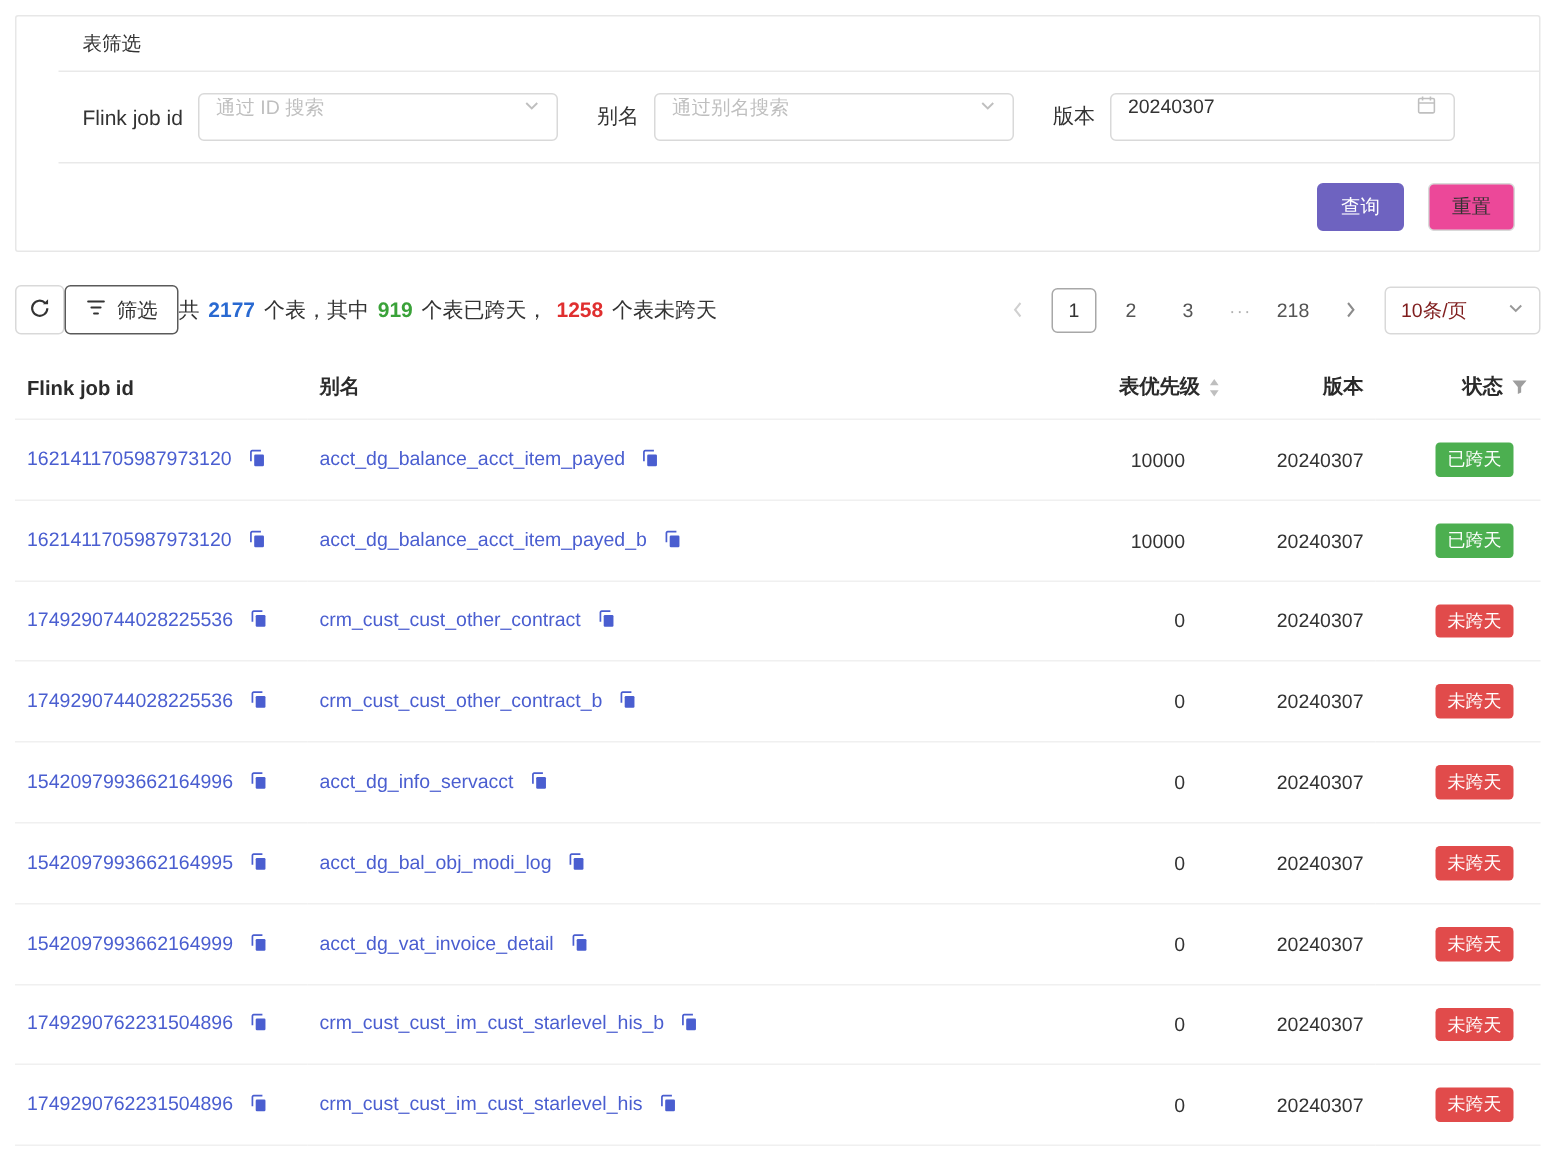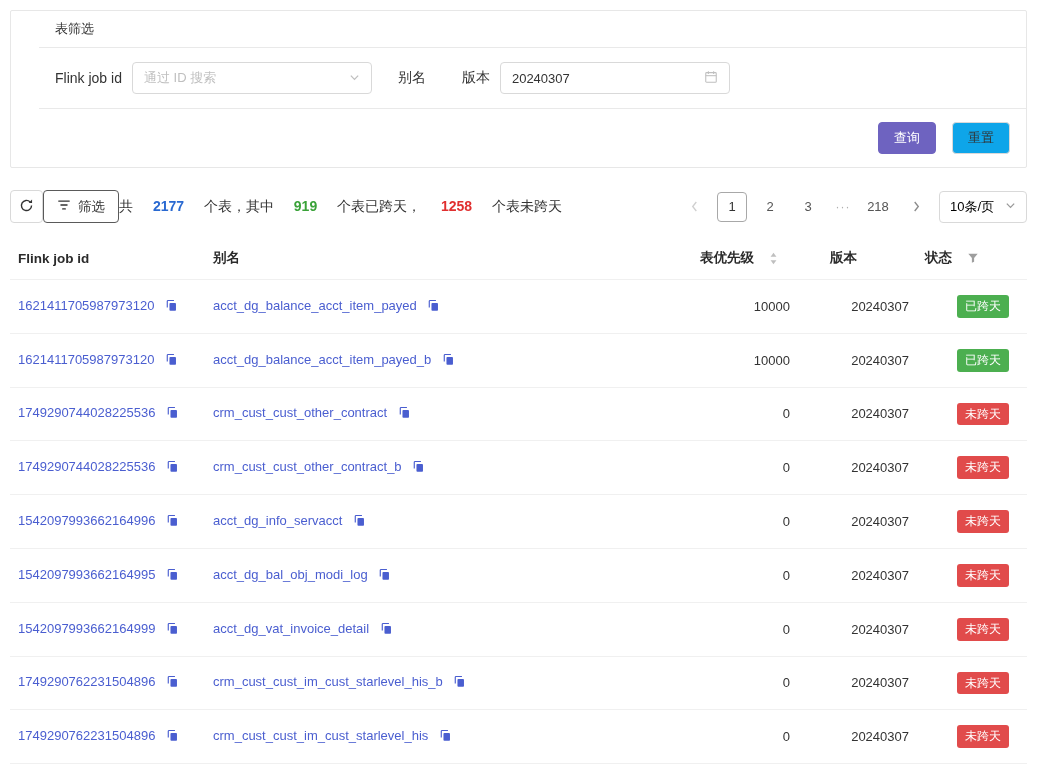--- a/index.html
+++ b/index.html
@@ -21,61 +21,61 @@
   .page{padding:10px;}
 
   
   .filter-card{border:1px solid #e7e7e7;border-radius:2px;background:#fff;padding-left:28px;}
   .card-title{padding:9px 16px;font-size:13px;color:#333;border-bottom:1px solid #e9e9e9;}
   .filter-row{display:flex;align-items:center;padding:14px 16px;border-bottom:1px solid #e9e9e9;}
   .field{display:flex;align-items:center;margin-right:26px;}
   .field-label{margin-right:10px;font-size:14px;color:#333;white-space:nowrap;}
   .select,.datepicker{
     width:240px;height:32px;border:1px solid #d9d9d9;border-radius:4px;background:#fff;
-    display:flex;align-items:center;justify-content:space-between;padding:0 11px;cursor:pointer;
+    display:flex;justify-content:space-between;padding:0 11px;cursor:pointer;
   }
   .datepicker{width:230px;}
   .placeholder{color:#bfbfbf;font-size:13px;}
   .dp-value{color:#333;font-size:13px;}
   .btn-row{display:flex;justify-content:flex-end;gap:16px;padding:13px 16px;}
   .btn{height:32px;padding:0 15px;border-radius:4px;font-size:13px;cursor:pointer;
-       border:1px solid #d9d9d9;background:#0ea5e9;color:#333;font-family:inherit;}
+       border:1px solid #d9d9d9;background:#ec4899;color:#333;font-family:inherit;}
   .btn.primary{background:var(--primary);border-color:var(--primary);color:#fff;}
 
   
   .toolbar{display:flex;align-items:center;margin:22px 0 0 0;}
   .icon-btn{width:33px;height:33px;border:1px solid #d9d9d9;border-radius:4px;background:#fff;
             display:flex;align-items:center;justify-content:center;cursor:pointer;}
   .filter-btn{height:33px;padding:0 13px;border:1px solid #5a5a5a;border-radius:4px;background:#fff;
               display:flex;align-items:center;gap:7px;font-size:13.5px;color:#333;cursor:pointer;font-family:inherit;}
   .summary{font-size:14px;color:#333;white-space:nowrap;}
-  .summary .num{font-weight:700;margin:0 16px;}
+  .summary .num{font-weight:700;margin:0 2px;}
   .summary .num-total{color:var(--num-blue);}
   .summary .num-crossed{color:var(--num-green);}
   .summary .num-uncrossed{color:var(--num-red);}
 
   
   .pg-group{display:flex;align-items:center;gap:8px;margin-left:auto;}
   .pg-btn{min-width:30px;height:30px;display:flex;align-items:center;justify-content:center;
           border-radius:4px;font-size:13px;color:#555;cursor:pointer;border:1px solid transparent;}
   .pg-btn.active{border:1px solid #a8a8a8;color:#333;background:#fff;}
   .pg-ellipsis{min-width:24px;text-align:center;color:#b0b0b0;font-size:12px;letter-spacing:1px;cursor:pointer;}
   .pg-arrow{color:#8c8c8c;}
   .pg-arrow.disabled{color:#d0d0d0;cursor:default;}
-  .page-size{width:88px;height:32px;border:1px solid #d9d9d9;border-radius:4px;background:#fff;
+  .page-size{width:104px;height:32px;border:1px solid #d9d9d9;border-radius:4px;background:#fff;
              display:flex;align-items:center;justify-content:space-between;padding:0 10px;
-             font-size:13px;color:#000000;cursor:pointer;}
+             font-size:13px;color:#7f1d1d;cursor:pointer;}
 
   
   table{width:100%;border-collapse:collapse;margin-top:14px;font-size:13px;table-layout:fixed;}
   th{font-weight:700;color:#2b2b2b;font-size:13.5px;text-align:left;padding:12px 8px;}
   td{padding:15px 8px;border-top:1px solid #f0f0f0;color:#333;}
   tbody tr:last-child td{border-bottom:1px solid #f0f0f0;}
   col.c-id{width:195px;} col.c-priority{width:130px;} col.c-version{width:95px;} col.c-status{width:110px;}
-  .th-right{display:flex;align-items:center;gap:15px;}
+  .th-right{display:flex;justify-content:flex-end;align-items:center;gap:5px;}
   .td-right{text-align:right;}
   .priority-td{padding-right:32px;}
   .status-td{padding-right:18px;}
   .cell-link{color:var(--link);cursor:pointer;}
   .copy-icon{color:var(--link);margin-left:7px;cursor:pointer;vertical-align:-2px;display:inline-block;}
   .badge{display:inline-block;min-width:46px;text-align:center;padding:3px 8px;border-radius:3px;
          color:#fff;font-size:12px;line-height:1.4;}
   .badge.success{background:var(--success);}
   .badge.error{background:var(--error);}
   .sort-icon,.funnel-icon{display:inline-flex;cursor:pointer;}
@@ -96,20 +96,28 @@
           <span>
             <svg width="11" height="11" viewBox="0 0 12 12">
                 <path d="M2 4l4 4 4-4" fill="none" stroke="#bfbfbf" stroke-width="1.4"></path>
               </svg>
           </span>
         </div>
       </div>
 
       <div class="field">
         <span class="field-label">别名</span>
+        <div class="select">
+          <span class="placeholder">通过别名搜索</span>
+          <span>
+            <svg width="11" height="11" viewBox="0 0 12 12">
+                <path d="M2 4l4 4 4-4" fill="none" stroke="#bfbfbf" stroke-width="1.4"></path>
+              </svg>
+          </span>
+        </div>
       </div>
 
       <div class="field">
         <span class="field-label">版本</span>
         <div class="datepicker">
           <span class="dp-value">20240307</span>
           <span>
             <svg width="14" height="14" viewBox="0 0 16 16">
                 <rect x="2" y="3" width="12" height="11" rx="1" fill="none" stroke="#bfbfbf" stroke-width="1.2"></rect>
                 <path d="M2 6.5h12" stroke="#bfbfbf" stroke-width="1.2"></path>

